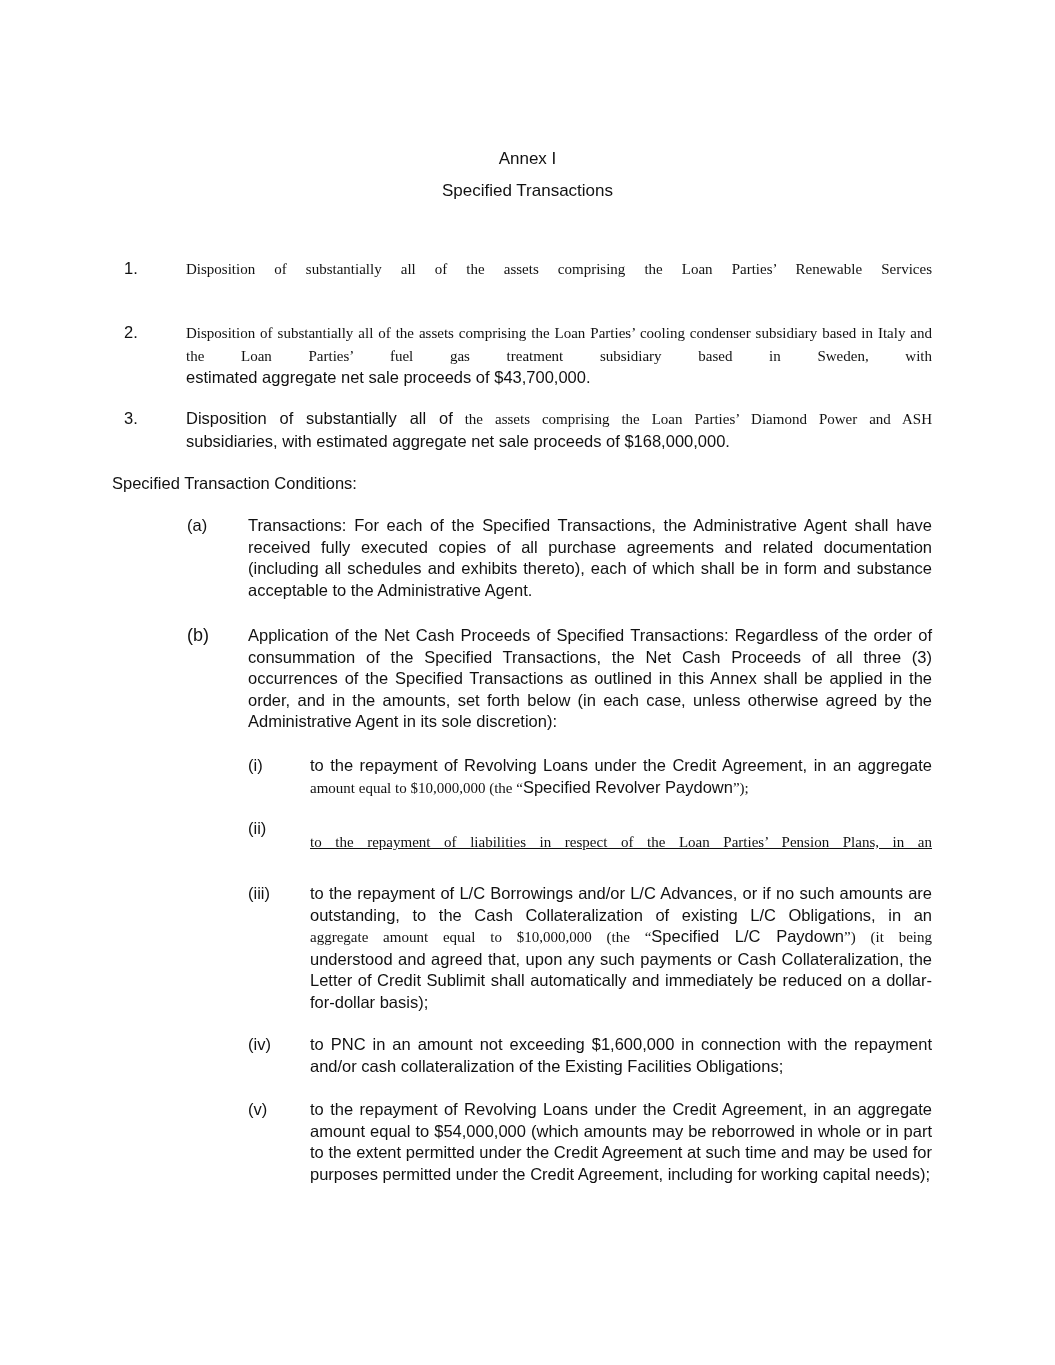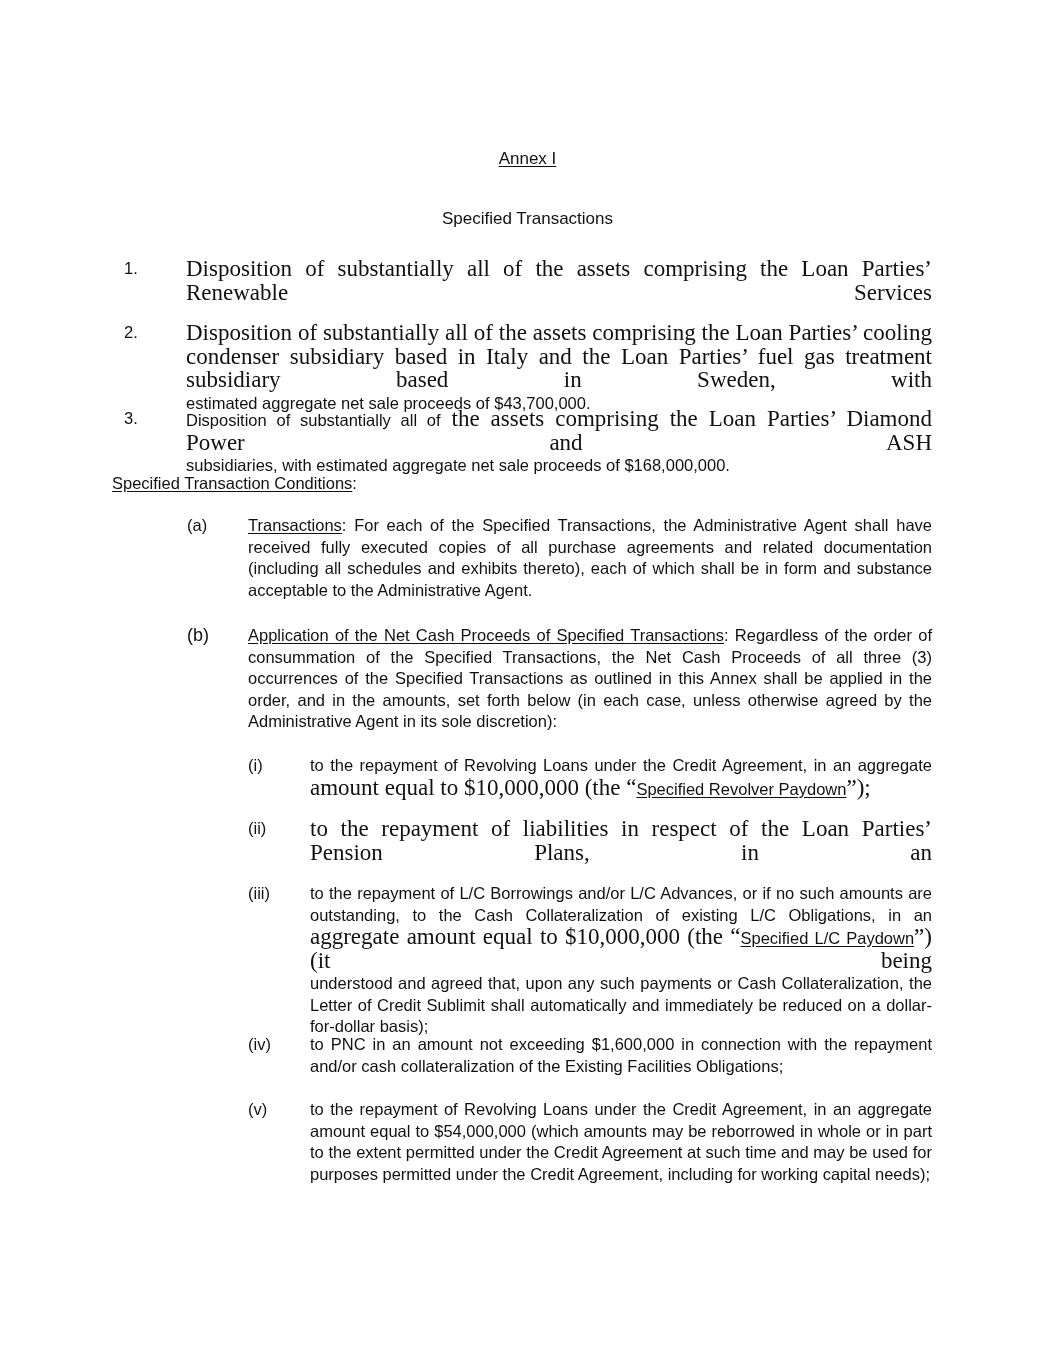--- a/index.html
+++ b/index.html
@@ -4,28 +4,28 @@
   <style>
     html, body { margin: 0; padding: 0; background: #ffffff; }
     body {
       width: 1055px; height: 1365px; position: relative; overflow: hidden;
       color: #111111;
       font-family: "Liberation Sans", sans-serif;
       font-size: 16.5px;
       line-height: 21.5px;
     }
     .page { position: absolute; left: 0; top: 0; width: 1055px; height: 1365px; }
-    .serif { font-family: "Liberation Serif", serif; font-size: 23px; }
-    .u { text-decoration: underline; text-underline-offset: 2px; margin-top: 16px; }
+    .serif { font-family: "Liberation Serif", serif; font-size: 15px; }
+    .u { text-underline-offset: 2px; margin-top: 16px; }
     .title {
       position: absolute; left: 0; width: 1055px; top: 148px; text-align: center;
       font-size: 17px;
     }
     .subtitle {
-      position: absolute; left: 0; width: 1055px; top: 208px; text-align: center;
+      position: absolute; left: 0; width: 1055px; top: 180px; text-align: center;
       font-size: 17px;
     }
     .item { position: absolute; }
     .num { position: absolute; left: 0; top: 0; }
     .body { position: absolute; text-align: justify; }
     .body p { margin: 0; }
     .justify-last { text-align-last: justify; }
   </style>
 </head>
 <body>
@@ -81,21 +81,21 @@
   <div class="item" style="left:248px; top:755px; width:684px;">
     <span class="num">(i)</span>
     <div class="body" style="left:62px; top:0; width:622px;">
       <p class="justify-last"><span>to the repayment of Revolving Loans under the Credit Agreement, in an aggregate</span></p>
       <p><span class="serif">amount equal to $10,000,000 (the “</span><span class="u">Specified Revolver Paydown</span><span class="serif">”);</span></p>
     </div>
   </div>
 
   <div class="item" style="left:248px; top:818px; width:684px;">
     <span class="num">(ii)</span>
-    <div class="body" style="left:62px; top:0; width:622px;">
+    <div class="body" style="left:62px; top:13px; width:622px;text-decoration:underline;">
       <p class="justify-last"><span class="serif">to the repayment of liabilities in respect of the Loan Parties’ Pension Plans, in an</span></p>
     </div>
   </div>
 
   <div class="item" style="left:248px; top:883px; width:684px;">
     <span class="num">(iii)</span>
     <div class="body" style="left:62px; top:0; width:622px;">
       <p class="justify-last"><span>to the repayment of L/C Borrowings and/or L/C Advances, or if no such amounts are outstanding, to the Cash Collateralization of existing L/C Obligations, in an</span></p>
       <p class="justify-last"><span class="serif">aggregate amount equal to $10,000,000 (the “</span><span class="u">Specified L/C Paydown</span><span class="serif">”) (it being</span></p>
       <p><span>understood and agreed that, upon any such payments or Cash Collateralization, the Letter of Credit Sublimit shall automatically and immediately be reduced on a dollar-for-dollar basis);</span></p>

